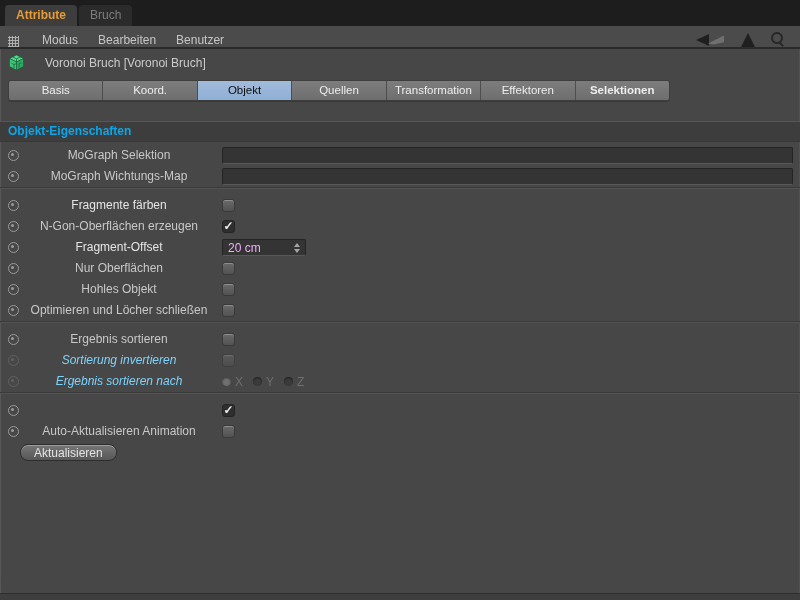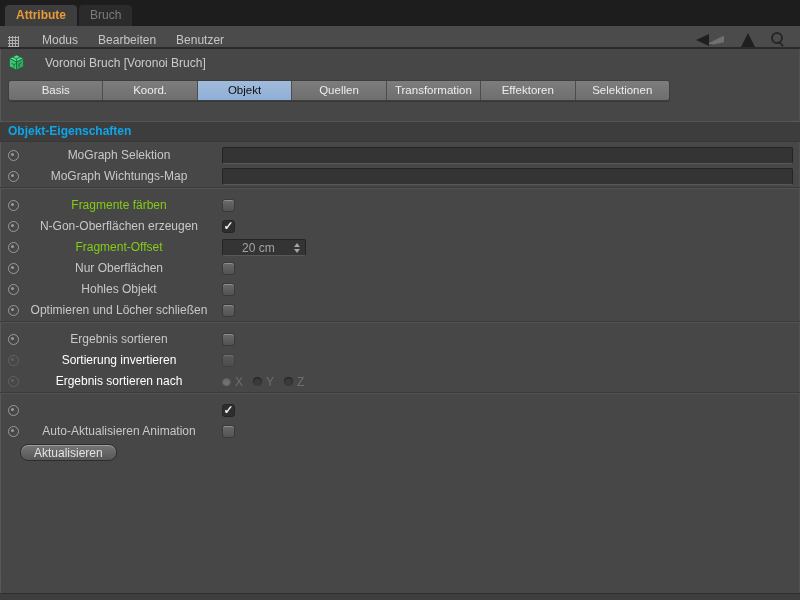--- a/index.html
+++ b/index.html
@@ -39,56 +39,56 @@
   .content{position:relative;height:551px;box-shadow:inset 1px 0 0 #585858, inset -1px 0 0 #515151;}
   .objheader{height:27px;display:flex;align-items:center;padding-left:8px;gap:20px;}
   .objtitle{color:#cbcbcb;}
 
   
   .segrow{padding:4px 0 18px 8px;height:19px;}
   .segments{display:flex;width:660px;height:19px;border-radius:3px;overflow:hidden;
             border:1px solid #3e3e3e;box-shadow:0 1px 0 rgba(0,0,0,.2);}
   .seg{flex:1;text-align:center;line-height:19px;font-size:11.5px;cursor:default;
        background:linear-gradient(#7d7d7d,#6e6e6e);color:#ededed;border-right:1px solid #4d4d4d;}
-  .seg:last-child{border-right:none;}
+  .seg:last-child{border-right:none;font-weight:bold;}
   .seg.active{background:linear-gradient(#a2bbdb,#8fafd6);color:#0e0e0e;}
 
   
   .sectionheader{margin-top:4px;height:19px;line-height:19px;background:#3d3d3d;
        border-top:1px solid #565656;border-bottom:1px solid #383838;
        padding-left:8px;font-weight:bold;color:#0ea5e9;}
 
   
   .rows{padding-top:3px;}
   .row{position:relative;height:21px;display:flex;align-items:center;padding-left:8px;}
   .adot{width:9px;height:9px;border-radius:50%;border:1px solid #9a9a9a;position:relative;flex:none;margin-right:6px;}
   .adot::after{content:"";position:absolute;left:2px;top:2px;width:3px;height:3px;border-radius:50%;background:#9a9a9a;}
   .row.disabled .adot{border-color:#616161;}
   .row.disabled .adot::after{background:#616161;}
   .labelwrap{width:188px;display:flex;align-items:center;overflow:hidden;flex-direction:column;}
   .lbl{white-space:nowrap;color:#c8c8c8;}
-  .lbl.mod{color:#84cc16;}
-  .row.disabled .lbl{color:#ffffff;}
+  .lbl.mod{color:#e5e5e5;}
+  .row.disabled .lbl{color:#7dd3fc;font-style:italic;}
   .leader{flex:1;min-width:0;height:9px;border-bottom:2px dotted #8d8d8d;margin:0 4px;}
   .row.disabled .leader{border-color:#5e5e5e;}
   .ctrl{position:absolute;left:222px;top:0;height:21px;display:flex;align-items:center;}
 
   .checkbox{width:13px;height:13px;border-radius:3px;background:linear-gradient(#6a6a6a,#525252);
        border:1px solid #393939;box-shadow:inset 0 1px 0 rgba(255,255,255,.25);
        display:flex;align-items:center;justify-content:center;box-sizing:border-box;}
   .checkbox .mark{display:none;color:#ececec;font-size:12px;font-weight:bold;line-height:1;transform:translateY(-1px);}
   .checkbox.checked{background:#2e2e2e;border-color:#242424;box-shadow:none;}
   .checkbox.checked .mark{display:block;}
   .row.disabled .checkbox{opacity:.55;}
 
   .textfield{width:571px;height:17px;background:#343434;border:1px solid #242424;border-bottom-color:#585858;
        border-radius:2px;color:#dddddd;font:12px "Liberation Sans",sans-serif;padding:0 4px;box-sizing:border-box;outline:none;}
   .spinfield{width:84px;height:17px;background:#343434;border:1px solid #242424;border-bottom-color:#585858;
        border-radius:2px;display:flex;align-items:center;box-sizing:border-box;}
-  .spinfield .val{flex:1;padding-left:19px;color:#a3a3a3;}
+  .spinfield .val{flex:1;padding-left:5px;color:#f0abfc;}
   .spin{width:13px;display:flex;flex-direction:column;align-items:center;gap:2px;padding-right:2px;}
   .spin .t-up{width:0;height:0;border-left:3px solid transparent;border-right:3px solid transparent;border-bottom:4px solid #a5a5a5;}
   .spin .t-dn{width:0;height:0;border-left:3px solid transparent;border-right:3px solid transparent;border-top:4px solid #a5a5a5;}
 
   .radiogroup{display:flex;align-items:center;}
   .radio{width:9px;height:9px;border-radius:50%;background:#3b3b3b;box-shadow:inset 0 1px 2px rgba(0,0,0,.5);margin-right:4px;}
   .radio.selected{background:#707070;}
   .radio-label{color:#6e6e6e;margin-right:10px;}
 
   .btn{margin-left:12px;height:17px;line-height:16px;padding:0 13px;border-radius:8px;

